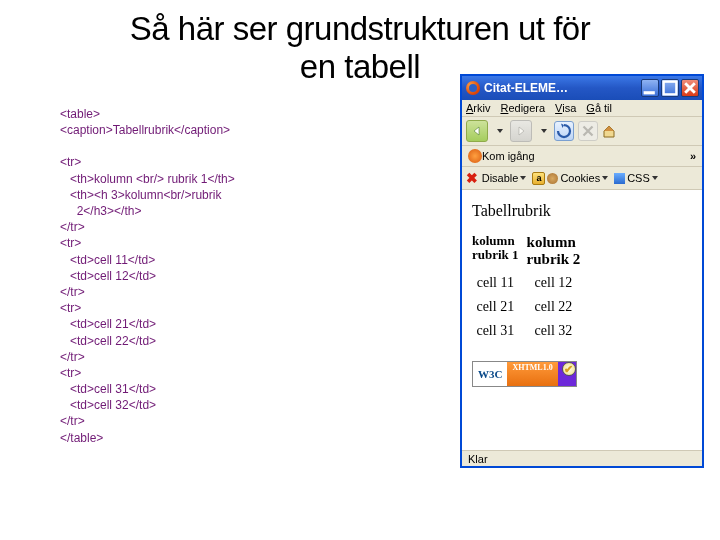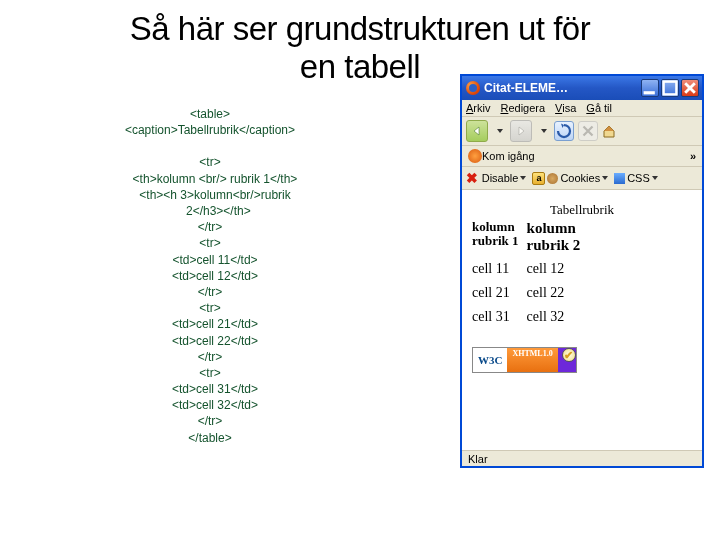--- a/index.html
+++ b/index.html
@@ -20,24 +20,23 @@
   }
   .content {
     display: flex;
     padding: 0 0 0 60px;
   }
   .code-block {
     flex: 0 0 300px;
     font-family: Arial, Helvetica, sans-serif;
     font-size: 12px;
     line-height: 1.35;
-    color: #14532d;
+    color: #701a75;
     padding-top: 20px;
     white-space: pre;
-    text-align: center;
   }
   .browser {
     position: absolute;
     top: 74px;
     right: 16px;
     width: 244px;
     border: 2px solid #0049d6;
     background: #ece9d8;
     font-family: Tahoma, sans-serif;
     font-size: 11px;
@@ -149,26 +148,26 @@
   .css-ico { width:11px;height:11px;background:linear-gradient(#6aadff,#2a6acf);display:inline-block;margin-right:2px;}
   .tool-item { display:inline-flex;align-items:center;margin-right:4px;}
   .tri-down { display:inline-block;margin-left:2px;border-left:3px solid transparent;border-right:3px solid transparent;border-top:4px solid #333;}
   .viewport {
     background: #fff;
     min-height: 260px;
     padding: 12px 10px;
     font-family: "Times New Roman", serif;
     color: #000;
   }
-  .vp-caption { text-align:center; font-size:13px; }
+  .vp-caption { text-align:left; font-size:16px; margin-bottom:12px;}
   .vp-table { border-collapse: collapse; font-size:14px;}
   .vp-table th, .vp-table td { padding: 2px 8px 2px 0; text-align:left; vertical-align:top;}
   .vp-table th.c1 { font-weight:bold; font-size:13px; line-height:1.1;}
   .vp-table th.c2 { font-weight:bold; font-size:15px; line-height:1.1;}
-  .vp-table td { font-size:14px; padding-top:6px;}
+  .vp-table td { font-size:14px; padding-top:6px;text-align:center;}
   .w3c-badge {
     margin-top: 20px;
     display:inline-flex;
     border:1px solid #888;
     background:#6d28d9;
     height:26px;
     align-items:stretch;
     font-size:10px;
     font-weight:bold;
   }

